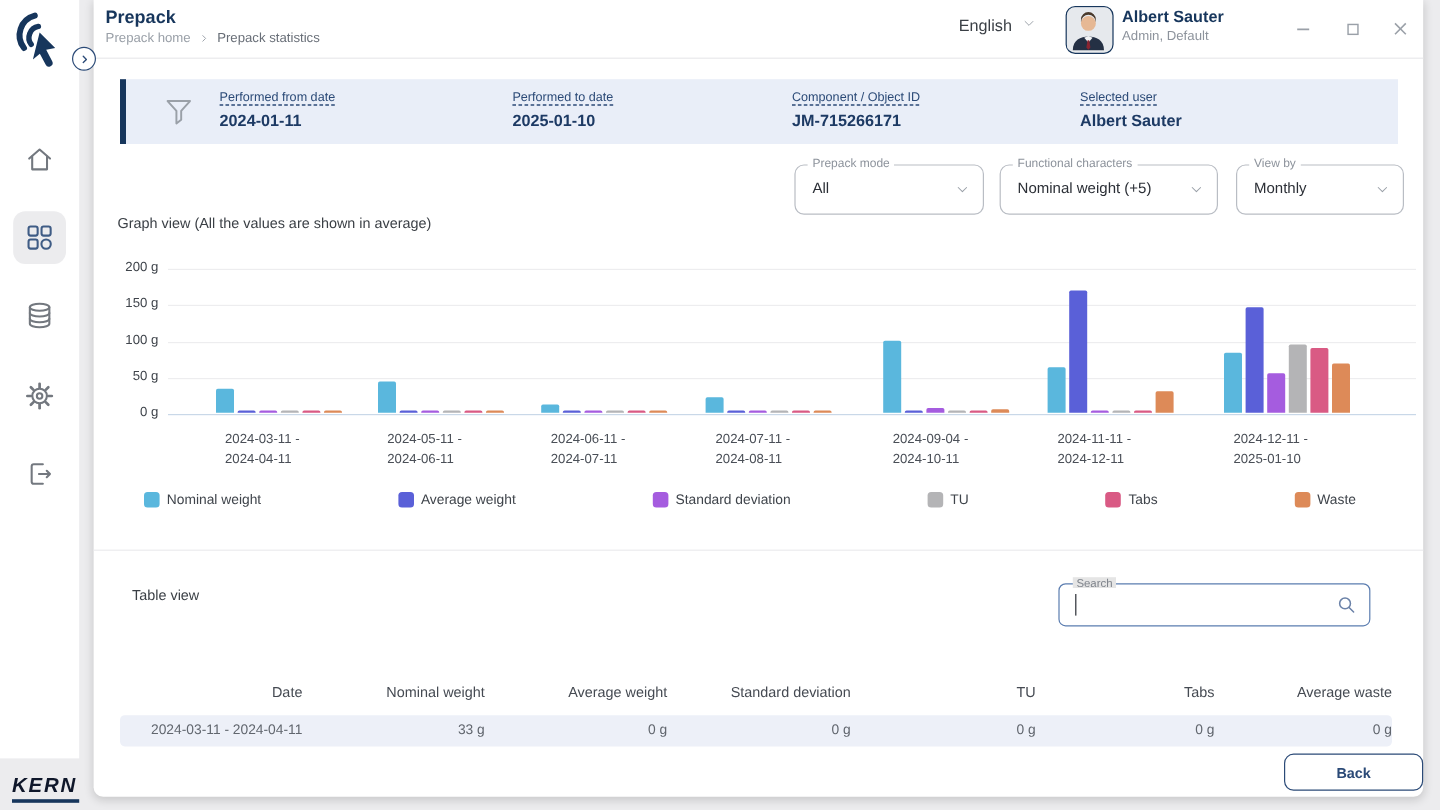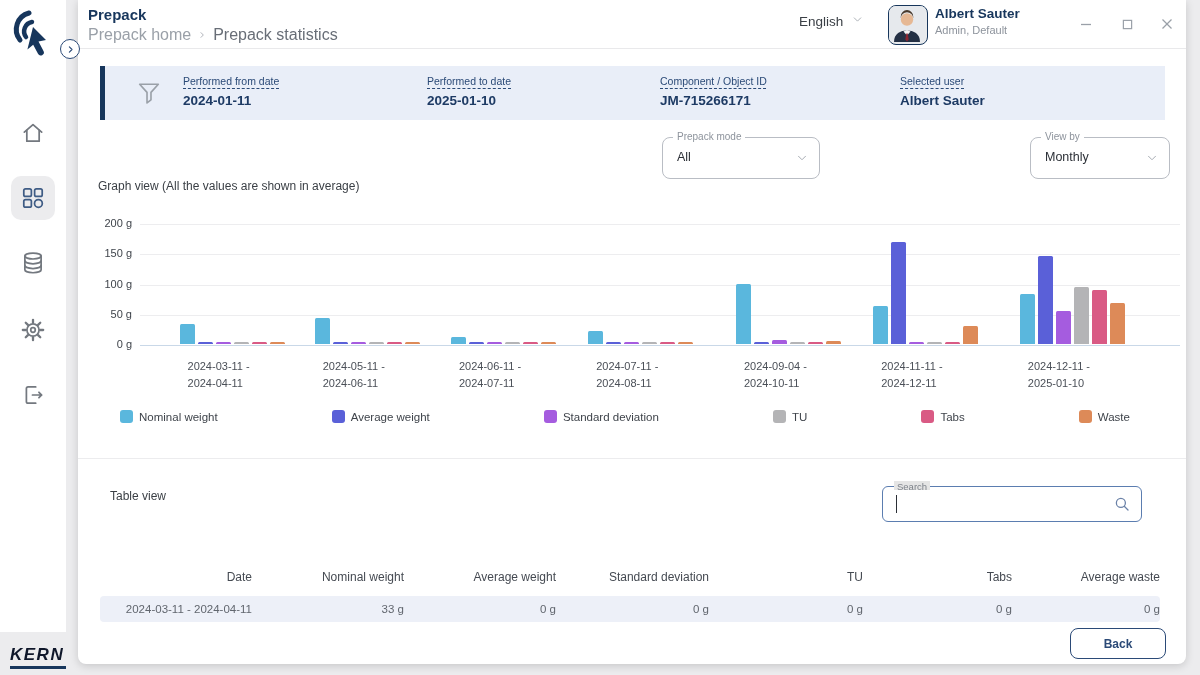--- a/index.html
+++ b/index.html
@@ -20,21 +20,21 @@
   .expand-btn{position:absolute;left:60px;top:39px;width:18px;height:18px;border-radius:50%;
     background:#fff;border:1.2px solid #2b4a77;display:flex;align-items:center;justify-content:center;z-index:5;cursor:pointer;}
   .kern{position:absolute;left:10px;top:645px;font-style:italic;font-weight:bold;font-size:17px;
     letter-spacing:1.5px;color:#0f172a;border-bottom:3px solid #17365c;padding:0 2px 1px 0;text-align:right;}
   
   .card{position:absolute;left:78px;top:0;width:1108px;height:664px;background:#fff;
     border-radius:0 0 8px 8px;box-shadow:0 2px 8px rgba(0,0,0,.16);}
   
   .hdr{position:absolute;left:0;top:0;width:100%;height:48px;border-bottom:1px solid #e9e9eb;}
   .hdr-title{position:absolute;left:10px;top:6px;font-size:15px;font-weight:bold;color:#17365c;}
-  .crumbs{position:absolute;left:10px;top:26px;font-size:16px;color:#9aa0a8;display:flex;gap:7px;align-items:center;}
+  .crumbs{position:absolute;left:10px;top:26px;font-size:11px;color:#9aa0a8;display:flex;gap:7px;align-items:center;}
   .crumb-cur{color:#686e77;}
   .lang{position:absolute;left:721px;top:13px;display:flex;align-items:center;gap:8px;
     font-size:13.5px;color:#3a3f45;cursor:pointer;}
   .avatar{position:absolute;left:810px;top:5px;width:38px;height:38px;border:1.5px solid #17365c;
     border-radius:8px;overflow:hidden;cursor:pointer;background:#e8eaec;}
   .uname{position:absolute;left:857px;top:6px;font-size:13.5px;font-weight:bold;color:#17365c;}
   .urole{position:absolute;left:857px;top:24px;font-size:11px;color:#8d939c;}
   .wbtn{position:absolute;top:14px;width:22px;height:20px;display:flex;align-items:center;justify-content:center;cursor:pointer;}
   .wbtn svg{stroke:#9aa0a8;stroke-width:1.3;fill:none;}
   
@@ -75,21 +75,21 @@
   .search-label{position:absolute;left:11px;top:-6px;font-size:9.5px;color:#7d828a;background:#e5e5e5;padding:0 3px;}
   .search-input{position:absolute;left:6px;top:3px;width:210px;height:26px;border:0;outline:0;font-size:13px;color:#2b2f36;font-family:"Liberation Sans",sans-serif;}
   .caret{position:absolute;left:13px;top:8px;width:1.3px;height:18px;background:#2b2f36;}
   .search-icon{position:absolute;right:10px;top:8px;cursor:pointer;}
   .table{position:absolute;left:22px;top:566px;width:1060px;text-align:right;}
   .trow{display:grid;grid-template-columns:152px 152px 152px 153px 154px 149px 148px;}
   .th{font-size:12px;color:#454a52;padding:4px 0 4px 15px;}
   .td{font-size:11.5px;color:#61666e;padding:7px 0 7px 15px;}
   .data-row{background:#edf0f8;border-radius:4px;margin-top:8px;cursor:default;}
   
-  .back{position:absolute;left:992px;top:628px;width:96px;height:31px;background:#fff;
+  .back{position:absolute;left:992px;top:628px;width:116px;height:31px;background:#fff;
     border:1.5px solid #2b4a77;border-radius:8px;font-size:12px;font-weight:bold;color:#2b4a77;
     display:flex;align-items:center;justify-content:center;cursor:pointer;font-family:"Liberation Sans",sans-serif;}
 </style>
 </head>
 <body>
 
 <div class="sidebar">
   <div class="logo">
     <svg width="54" height="60" viewBox="0 0 54 60">
       <g fill="none" stroke="#17365c" stroke-linecap="round">
@@ -231,20 +231,28 @@
   </div>
 
   <div class="sel sel0">
     <span class="sel-label">Prepack mode</span>
     <span class="sel-value">All</span>
     <span class="sel-chev chev">
       <svg width="14" height="14" viewBox="0 0 24 24">
           <path d="M6 9 l6 6 6 -6"></path>
         </svg></span>
   </div>
+  <div class="sel sel1">
+    <span class="sel-label">Functional characters</span>
+    <span class="sel-value">Nominal weight (+5)</span>
+    <span class="sel-chev chev">
+      <svg width="14" height="14" viewBox="0 0 24 24">
+          <path d="M6 9 l6 6 6 -6"></path>
+        </svg></span>
+  </div>
   <div class="sel sel2">
     <span class="sel-label">View by</span>
     <span class="sel-value">Monthly</span>
     <span class="sel-chev chev">
       <svg width="14" height="14" viewBox="0 0 24 24">
           <path d="M6 9 l6 6 6 -6"></path>
         </svg></span>
   </div>
 
   <div class="graph-title">Graph view (All the values are shown in average)</div>

